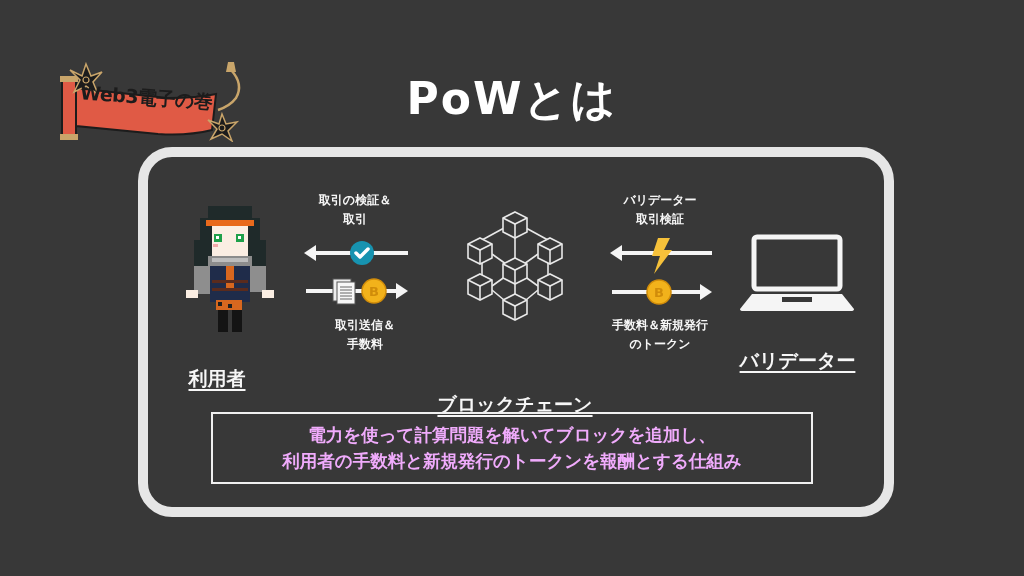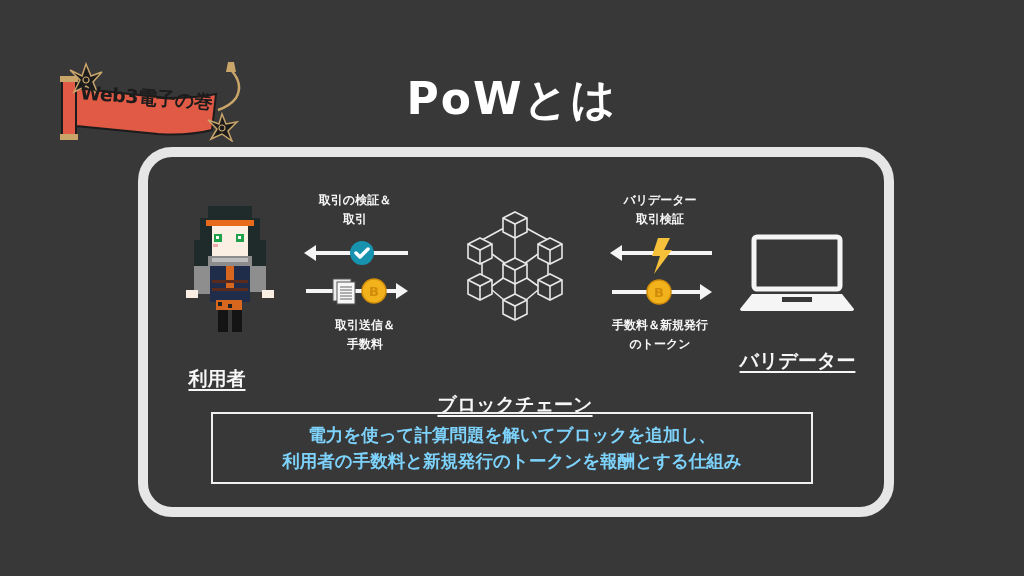--- a/index.html
+++ b/index.html
@@ -39,21 +39,21 @@
   .actor-label {
     font-size: 19px; font-weight: bold; text-align: center;
     text-decoration: underline; text-underline-offset: 4px;
     text-decoration-thickness: 2px; white-space: nowrap;
   }
 
   .summary {
     left: 211px; top: 412px; width: 602px; height: 72px;
     border: 2px solid #f0f0f0;
     display: flex; flex-direction: column; justify-content: center; align-items: center;
-    font-size: 17.5px; font-weight: bold; line-height: 26px; color: #7dd3fc;
+    font-size: 17.5px; font-weight: bold; line-height: 26px; color: #f0abfc;
   }
 </style>
 </head>
 <body>
 
 <div class="abs banner">
   <svg width="200" height="84" viewBox="0 0 200 84">
 
     <rect x="14" y="22" width="14" height="56" rx="2" fill="#e05a45" stroke="#1c1c1c" stroke-width="2"></rect>
     <rect x="12" y="18" width="18" height="6" fill="#c9a56a"></rect>

